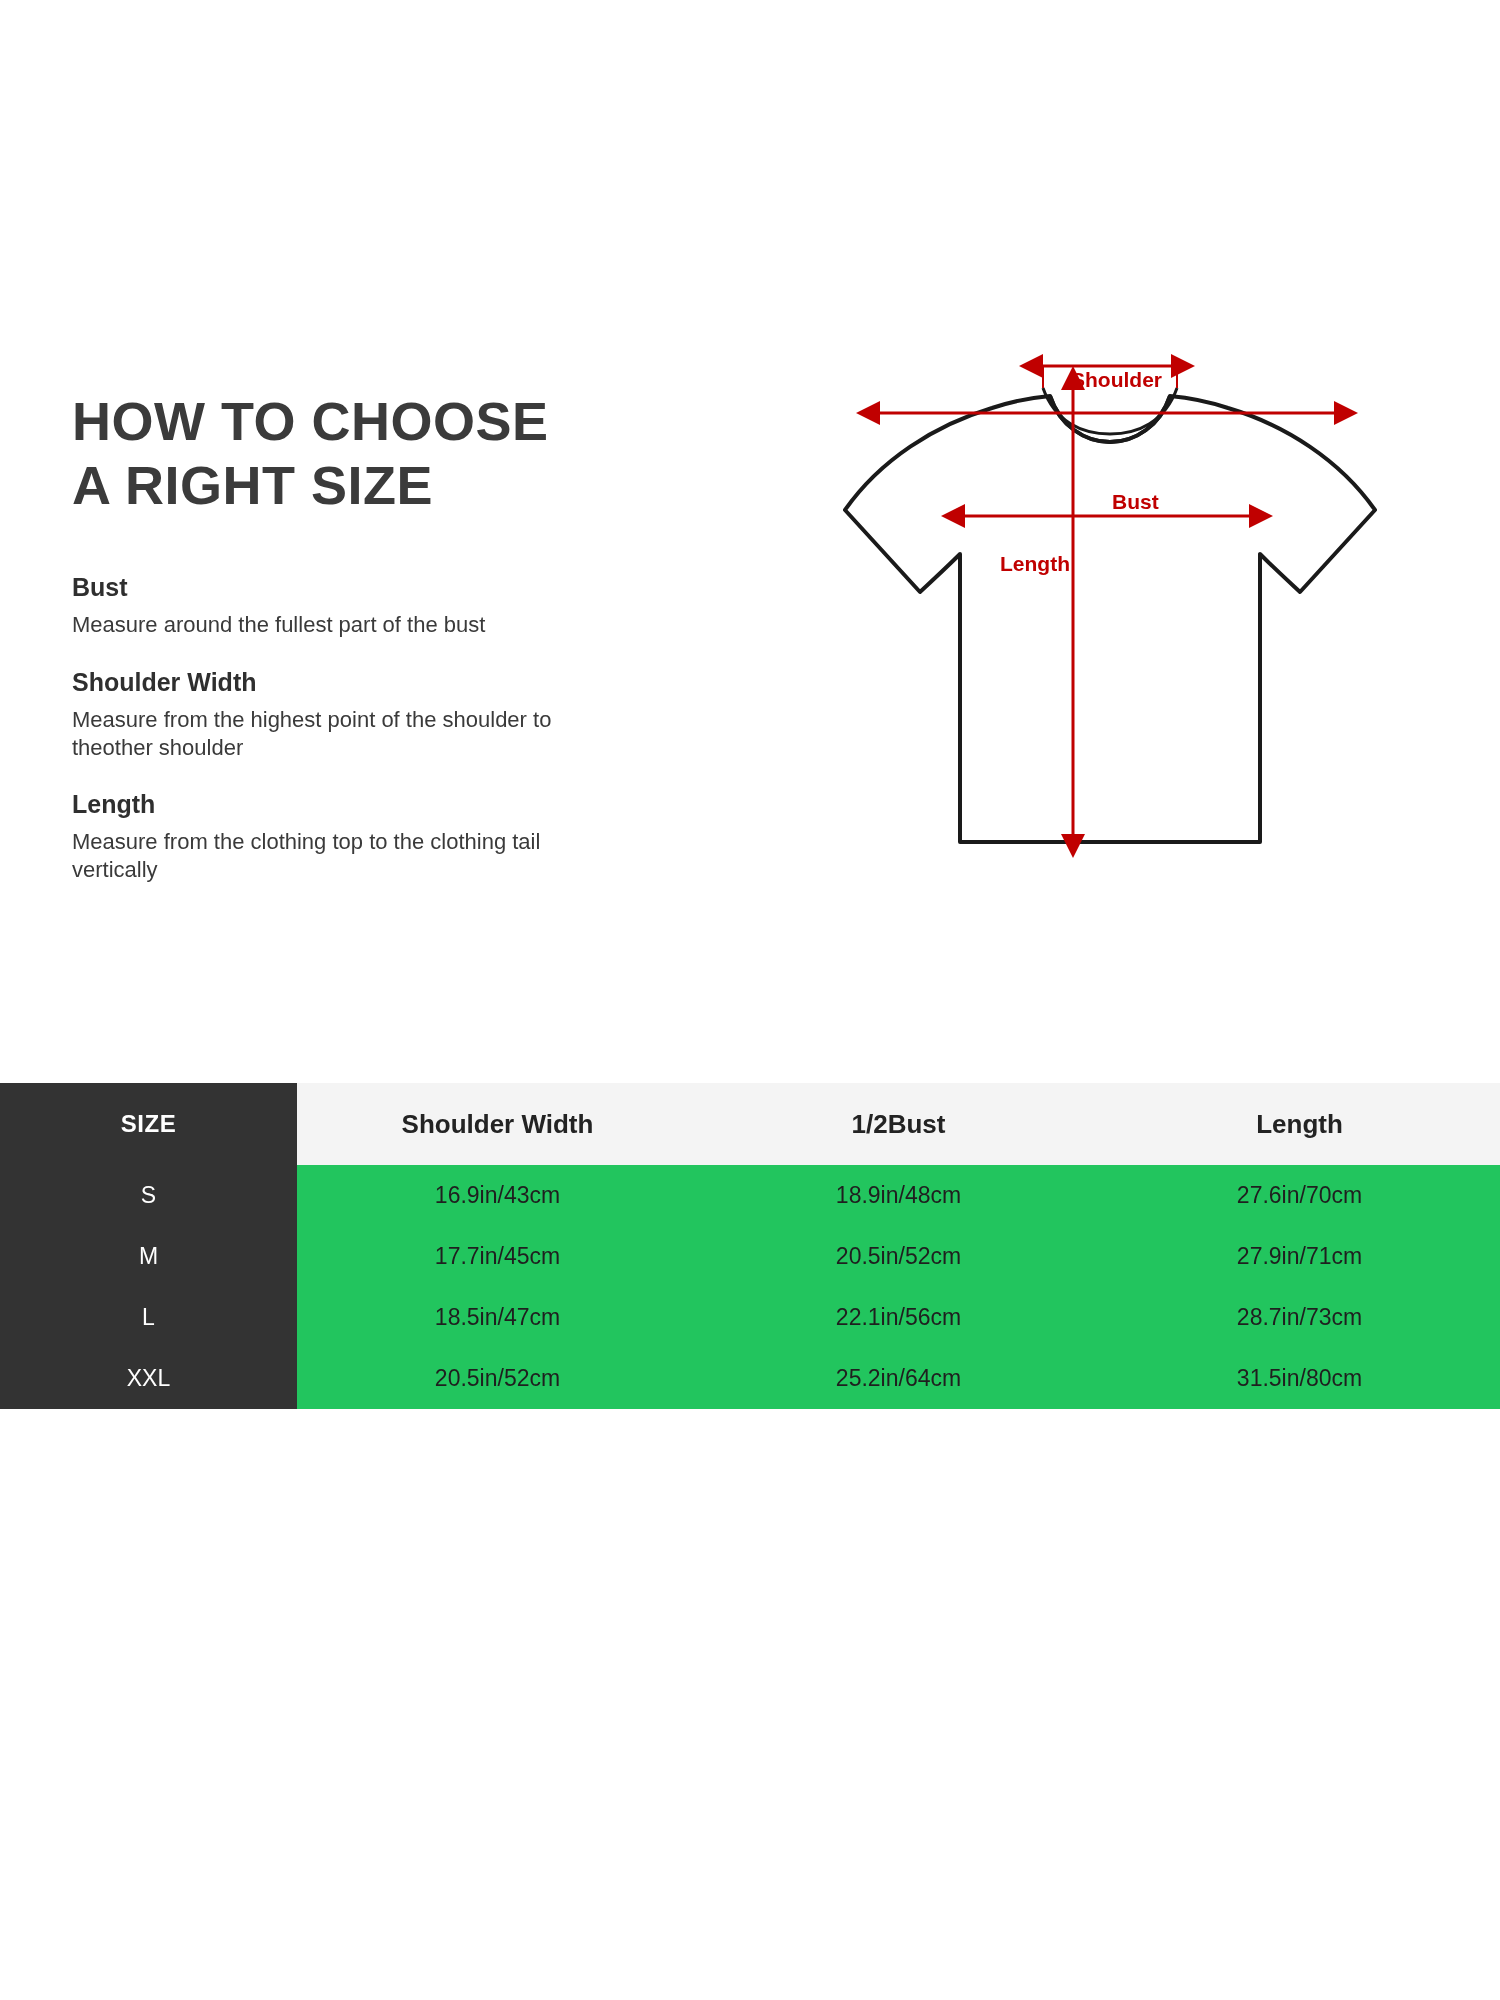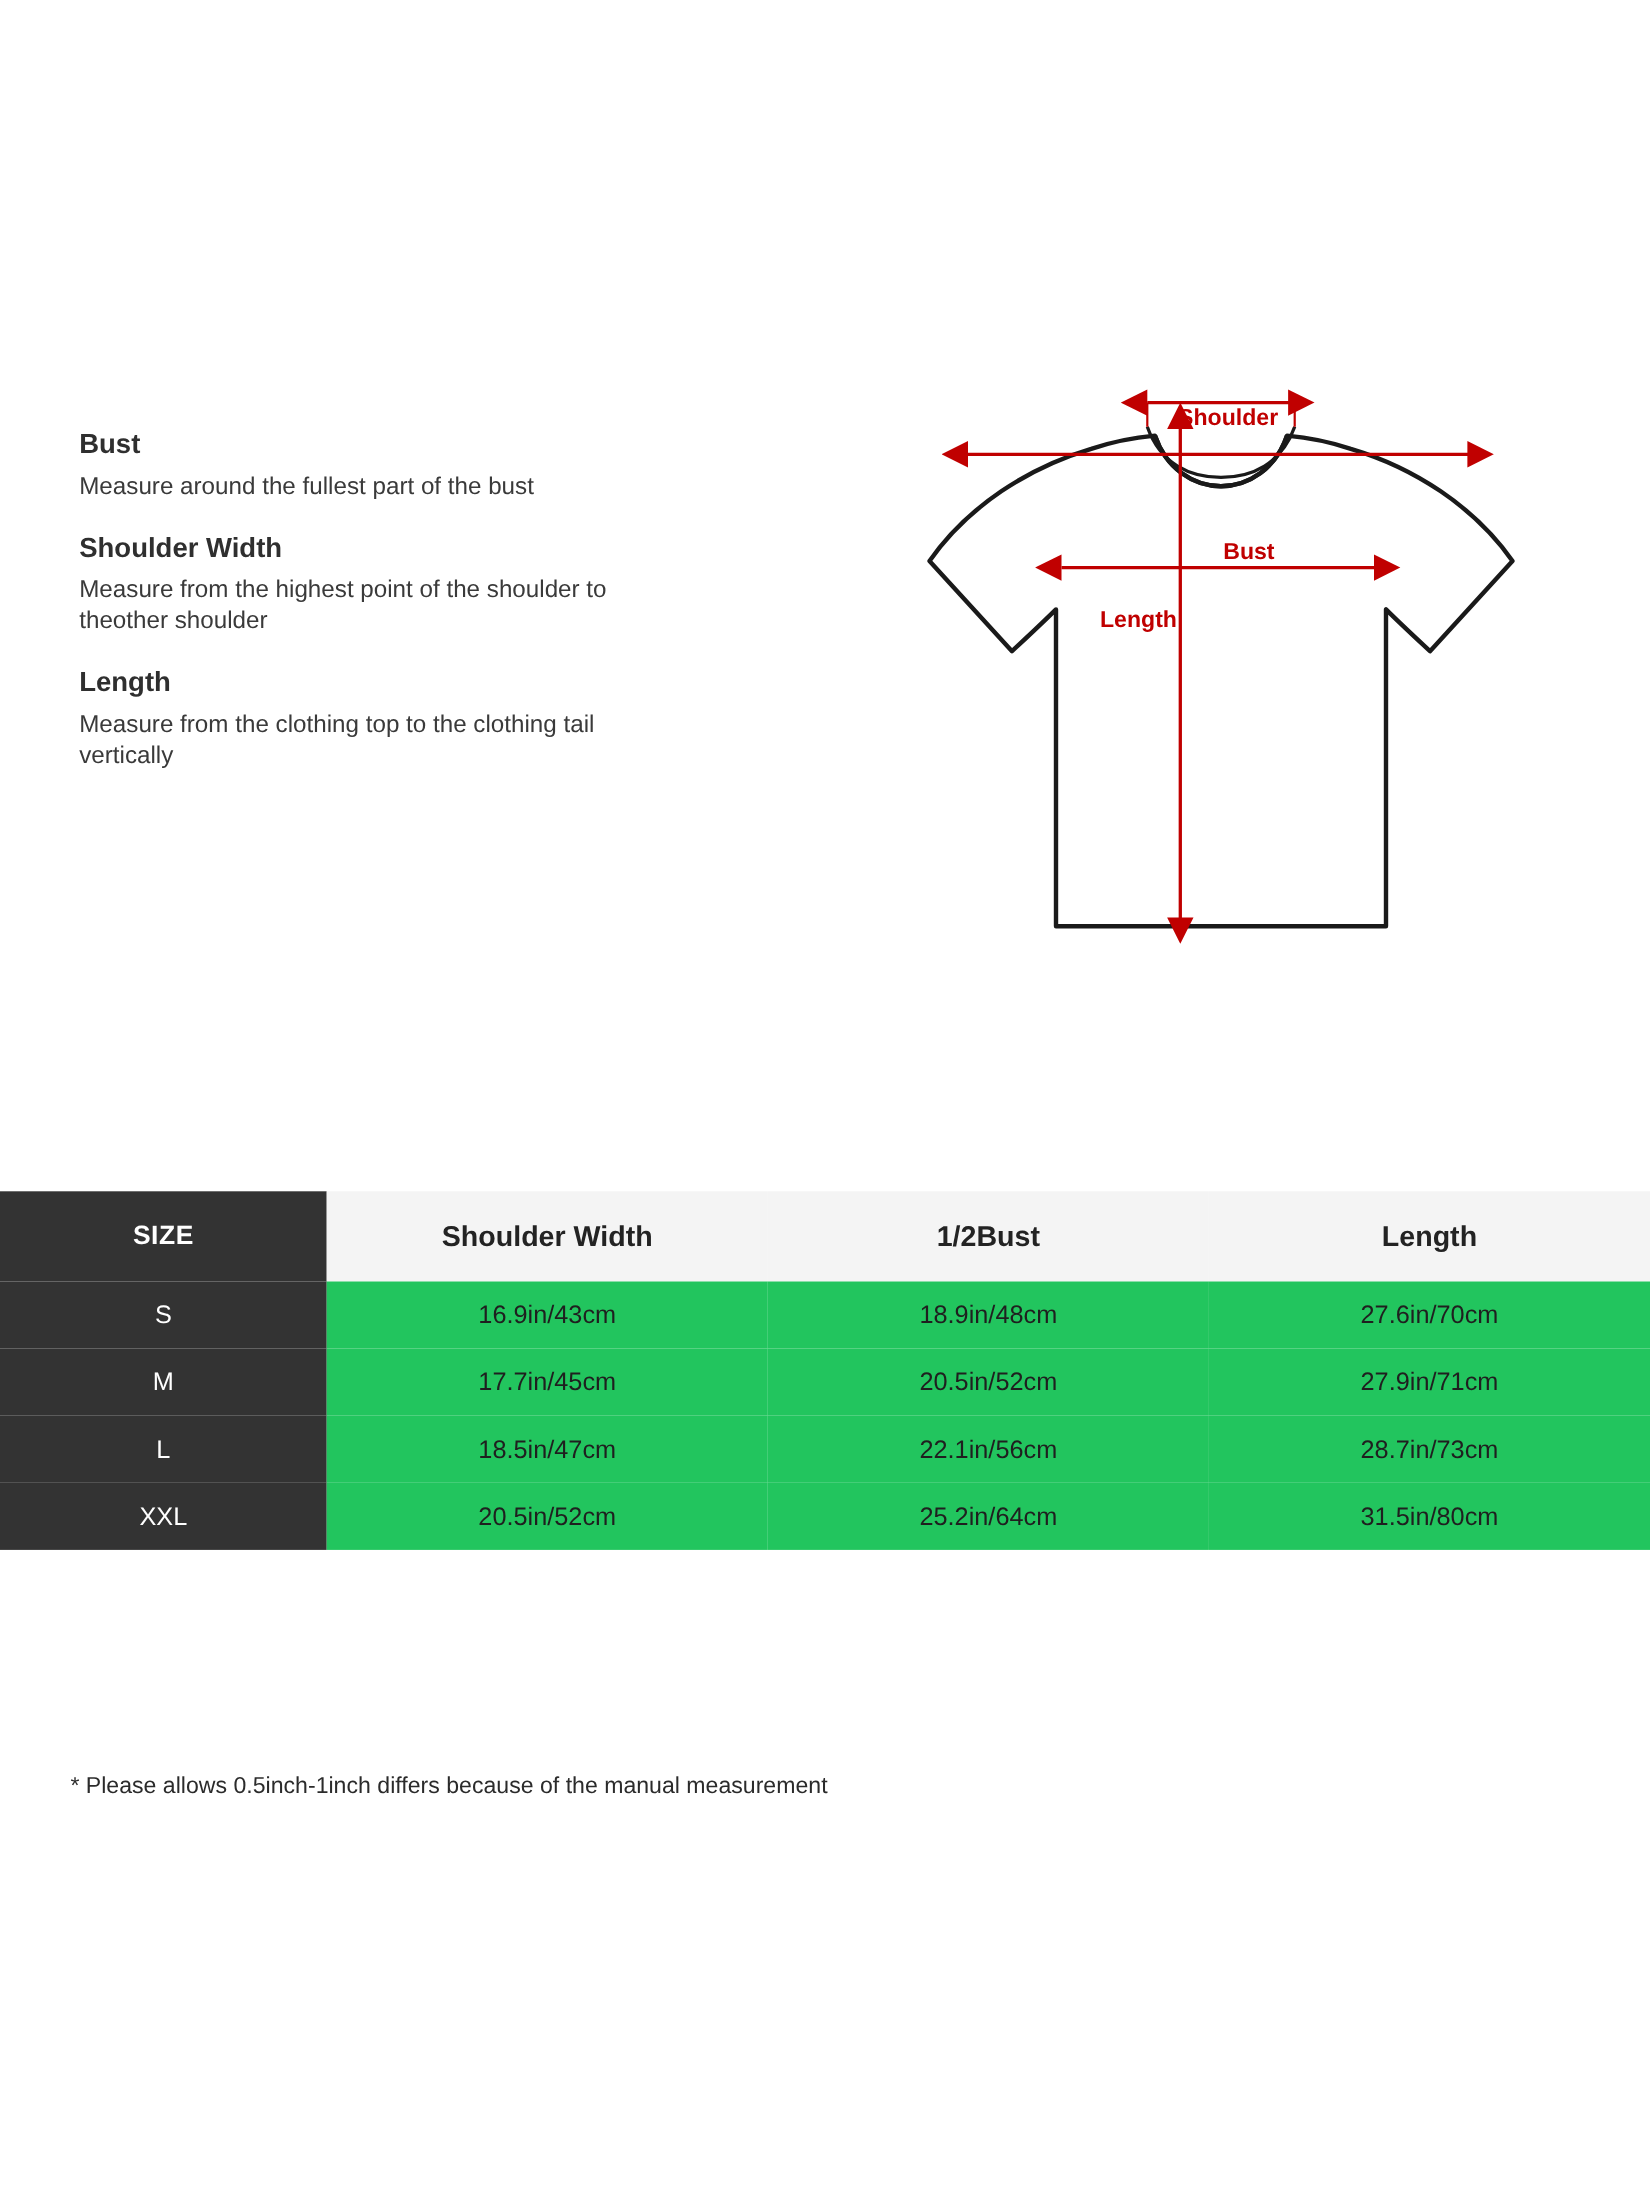--- a/index.html
+++ b/index.html
@@ -150,20 +150,22 @@
   }
 </style>
 </head>
 <body>
 
 <div class="page">
 
   <div class="top-section">
 
     <div class="guide-text">
+      <h1 class="guide-title">HOW TO CHOOSE
+A RIGHT SIZE</h1>
 
       <div class="guide-item">
         <div class="guide-item-title">Bust</div>
         <p class="guide-item-desc">Measure around the fullest part of the bust</p>
       </div>
 
       <div class="guide-item">
         <div class="guide-item-title">Shoulder Width</div>
         <p class="guide-item-desc">Measure from the highest point of the shoulder to theother shoulder</p>
       </div>
@@ -257,15 +259,14 @@
       </tr>
       <tr>
         <td class="size-cell">XXL</td>
         <td class="val-cell">20.5in/52cm</td>
         <td class="val-cell">25.2in/64cm</td>
         <td class="val-cell">31.5in/80cm</td>
       </tr>
     </tbody>
   </table>
 
-  <div class="table-note">* Please allows 0.5inch-1inch differs because of the  manual measurement</div>
 
 </div>
 
 </body></html>

